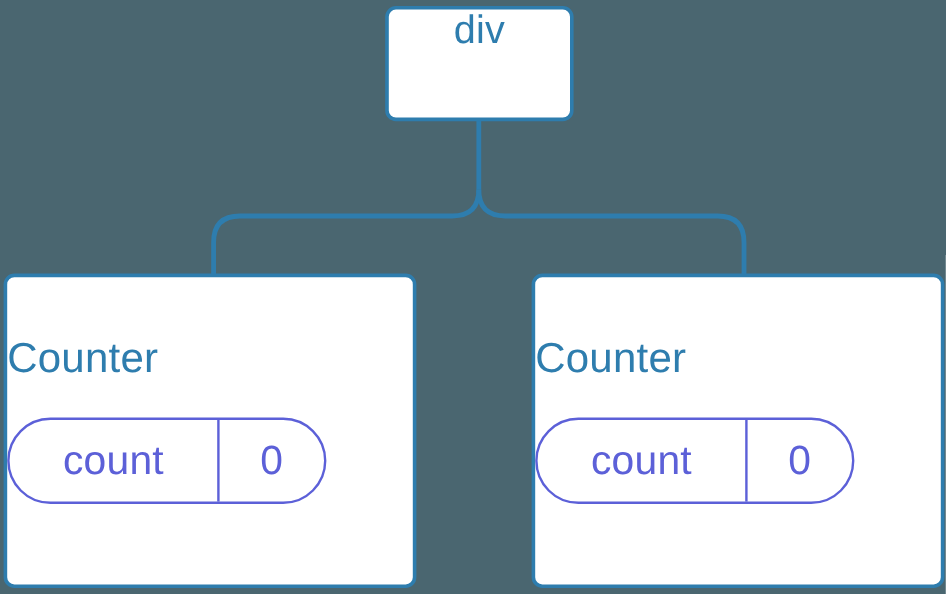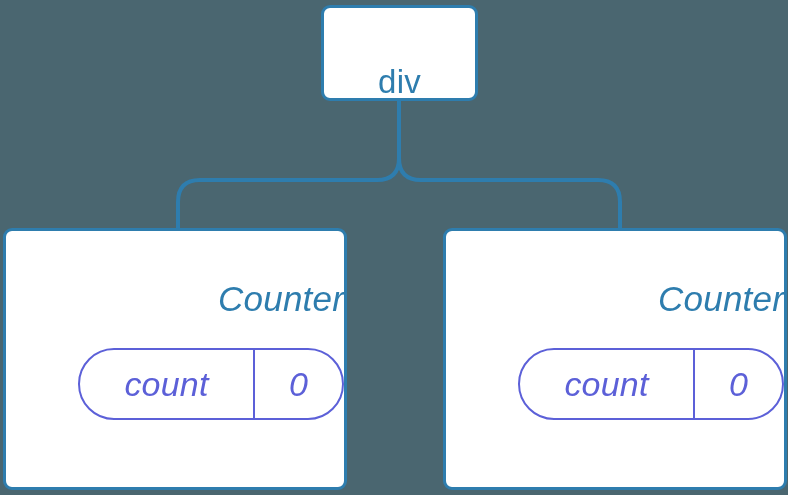--- a/index.html
+++ b/index.html
@@ -37,38 +37,37 @@
     box-sizing: border-box;
   }
 
   
   #root-node {
     left: 321px;
     top: 5px;
     width: 157px;
     height: 96px;
     display: flex;
-    align-items: flex-end;
+    align-items: flex-start;
     justify-content: center;
   }
   .root-label {
     font-size: 33px;
     color: #2e7dae;
     letter-spacing: 0.2px;
     line-height: 1;
   }
 
   
   .child-node {
     top: 228px;
     height: 262px;
     display: flex;
     flex-direction: column;
-    align-items: flex-end;
-    font-style: italic;
+    align-items: flex-start;
   }
   #child-node-0 { left: 3px;   width: 344px; }
   #child-node-1 { left: 443px; width: 344px; }
 
   .child-title {
     font-size: 35px;
     color: #2e7dae;
     letter-spacing: 0.2px;
     line-height: 1;
     margin-top: 50px;

